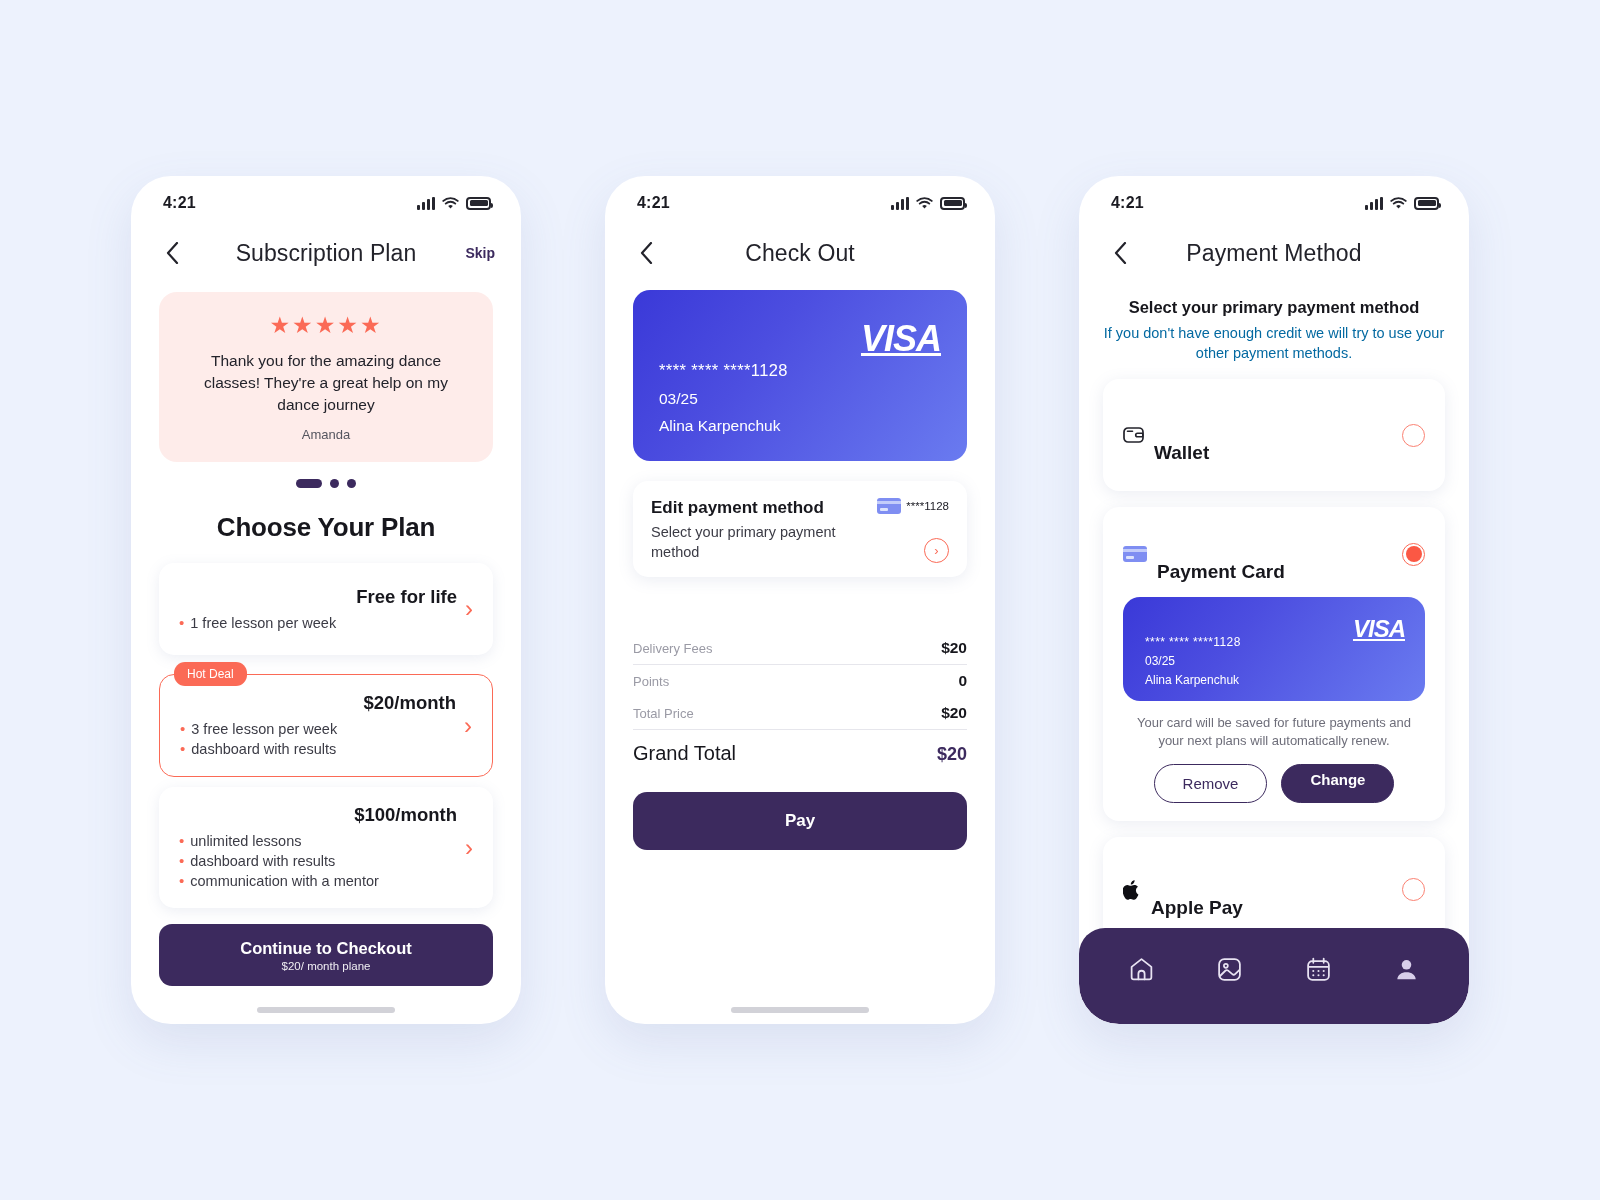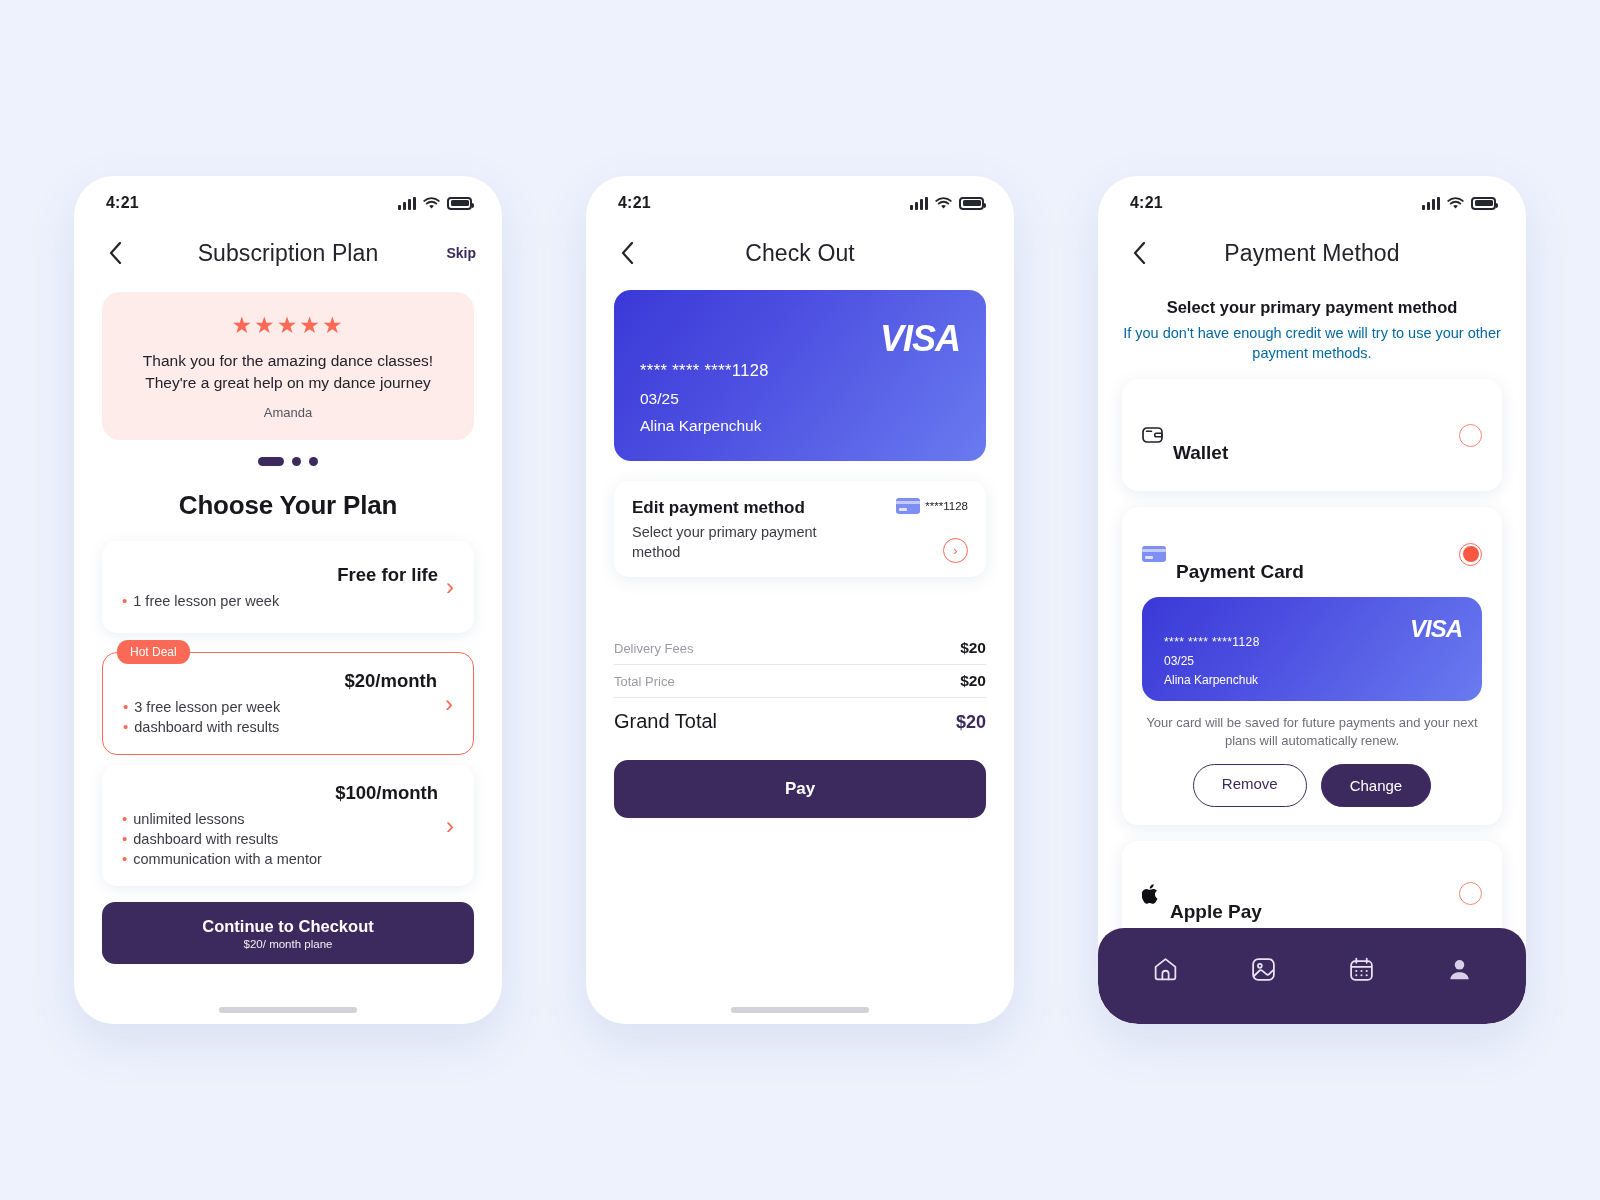--- a/index.html
+++ b/index.html
@@ -14,21 +14,21 @@
     width: 1600px; height: 1200px;
     display: flex;
     justify-content: center;
     align-items: center;
     gap: 84px;
   }
 
   
   .phone {
     position: relative;
-    width: 428px; height: 848px;
+    width: 390px; height: 848px;
     background: #FFFFFF;
     border-radius: 40px;
     box-shadow: 0 18px 48px rgba(90,110,160,0.13);
     overflow: hidden;
     flex: 0 0 auto;
   }
   .status-bar {
     height: 46px;
     display: flex; align-items: center; justify-content: space-between;
     padding: 8px 30px 0 32px;
@@ -144,20 +144,21 @@
     border-radius: 17px;
     background: linear-gradient(128deg, #3A39D8 0%, #4C4EE0 38%, #6A7BF0 100%);
     color: #FFF;
     overflow: hidden;
   }
   .visa-logo {
     position: absolute;
     font-weight: 800; font-style: italic;
     letter-spacing: -1px;
     color: #FFF;
+    text-decoration: underline;
   }
   .visa-lines { position: absolute; }
   .visa-num { letter-spacing: .4px; }
 
   .card-big { height: 171px; margin-top: 6px; }
   .card-big .visa-logo { top: 28px; right: 26px; font-size: 36px; }
   .card-big .visa-lines { left: 26px; bottom: 26px; }
   .card-big .visa-num { font-size: 16.5px; }
   .card-big .visa-exp { font-size: 15.5px; margin-top: 10px; }
   .card-big .visa-name { font-size: 15.5px; margin-top: 9px; }
@@ -252,22 +253,22 @@
     line-height: 1.42; margin-top: 13px;
   }
   .pm-actions { display: flex; justify-content: center; gap: 14px; margin-top: 13px; }
   .btn-outline {
     border: 1.4px solid #3C2A5E; color: #3C2A5E; background: #FFF;
     border-radius: 22px; padding: 10px 28px;
     font-size: 15px; font-weight: 500; cursor: pointer;
   }
   .btn-solid {
     background: #3C2A5E; color: #FFF; border: 1.4px solid #3C2A5E;
-    border-radius: 22px; padding: 12px 28px;
-    font-size: 15px; font-weight: 400; cursor: pointer;
+    border-radius: 22px; padding: 6px 28px;
+    font-size: 15px; font-weight: 700; cursor: pointer;
   }
   .applepay-row { padding: 24px 20px; }
   .tabbar {
     position: absolute; left: 0; right: 0; bottom: 0;
     height: 96px; background: #3C2A5E;
     border-radius: 26px 26px 40px 40px;
     display: flex; align-items: center; justify-content: space-around;
     padding: 0 18px 14px;
   }
   .tab-ico { cursor: pointer; display: flex; align-items: center; justify-content: center; }
@@ -437,20 +438,24 @@
         <span class="circ-arrow">›</span>
       </div>
 
       <div class="summary">
         <div class="sum-row">
           <span class="sum-label">Delivery Fees</span>
           <span class="sum-val">$20</span>
         </div>
         <div class="sum-div"></div>
         <div class="sum-row">
+          <span class="sum-label">Points</span>
+          <span class="sum-val">0</span>
+        </div>
+        <div class="sum-row">
           <span class="sum-label">Total Price</span>
           <span class="sum-val">$20</span>
         </div>
         <div class="sum-div"></div>
         <div class="sum-row grand">
           <span class="sum-label">Grand Total</span>
           <span class="sum-val">$20</span>
         </div>
       </div>
 

